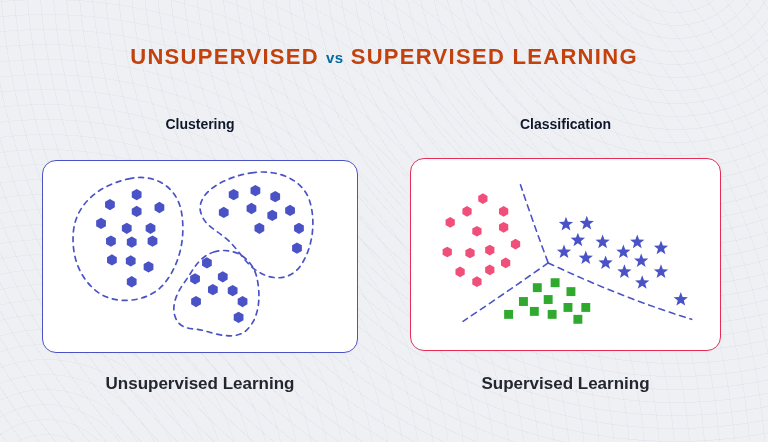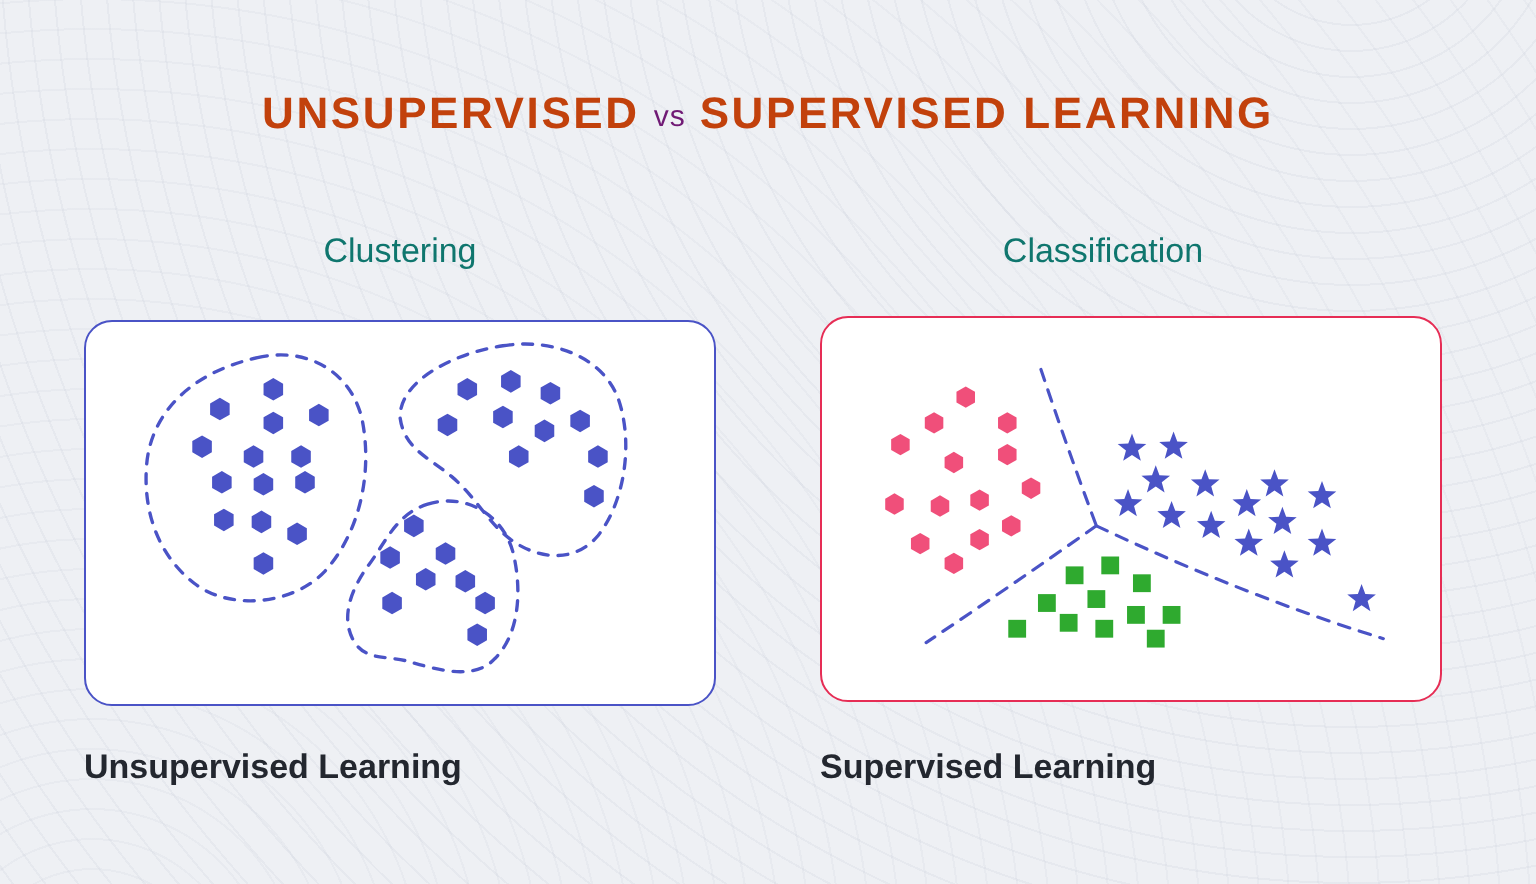--- a/index.html
+++ b/index.html
@@ -16,44 +16,44 @@
       repeating-radial-gradient(circle at 6% 112%, rgba(188,194,208,0.13) 0 1px, transparent 1px 15px);
   }
   .title-row{
     position:absolute;top:44px;left:0;width:768px;text-align:center;
     white-space:nowrap;
   }
   .title-main{
     font-size:22px;font-weight:800;letter-spacing:1.3px;color:#c2410c;
   }
   .title-vs{
-    font-size:15px;font-weight:400;letter-spacing:0.5px;color:#701a75;
+    font-size:15px;font-weight:700;letter-spacing:0.5px;color:#0369a1;
     margin:0 7px;vertical-align:1px;
   }
   .section-heading{
     position:absolute;top:116px;text-align:center;
-    font-size:17px;font-weight:400;color:#0f766e;
+    font-size:14px;font-weight:700;color:#0f172a;
   }
   .heading-left{left:42px;width:316px;}
-  .heading-right{left:396px;width:311px;text-align:center;}
+  .heading-right{left:410px;width:311px;text-align:center;}
   .panel{
     position:absolute;background:#ffffff;border-radius:14px;
     box-sizing:border-box;
   }
   .panel-left{
     left:42px;top:160px;width:316px;height:193px;
     border:1.6px solid #4a53c6;
   }
   .panel-right{
     left:410px;top:158px;width:311px;height:193px;
     border:1.6px solid #e62d55;
   }
   .panel svg{position:absolute;left:0;top:0;width:100%;height:100%;}
   .caption{
-    position:absolute;top:374px;
+    position:absolute;top:374px;text-align:center;
     font-size:17px;font-weight:600;color:#23272f;
   }
   .caption-left{left:42px;width:316px;}
   .caption-right{left:410px;width:311px;}
 </style>
 </head>
 <body>
 
 <div class="title-row">
   <span class="title-main">UNSUPERVISED</span><span class="title-vs">vs</span><span class="title-main">SUPERVISED LEARNING</span>

